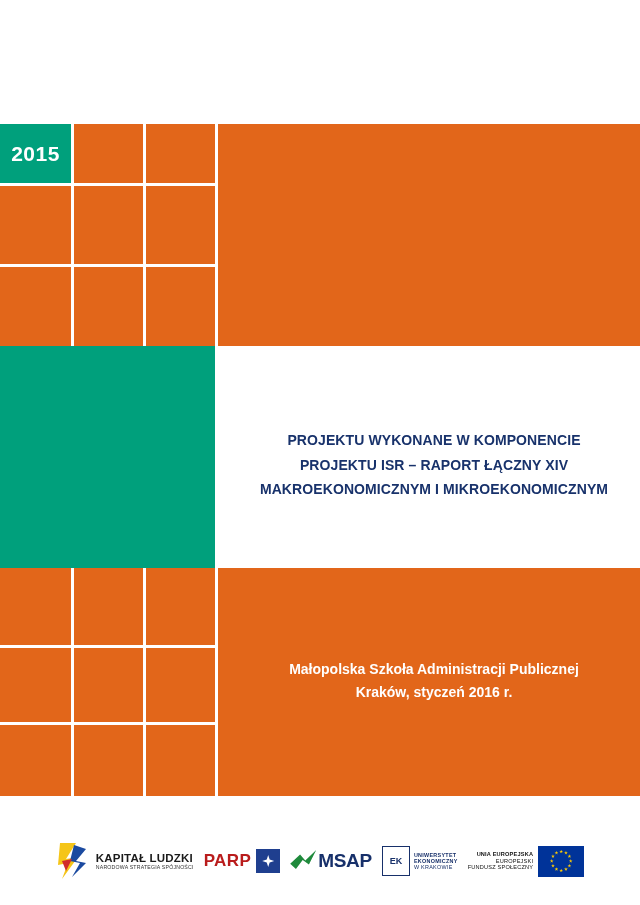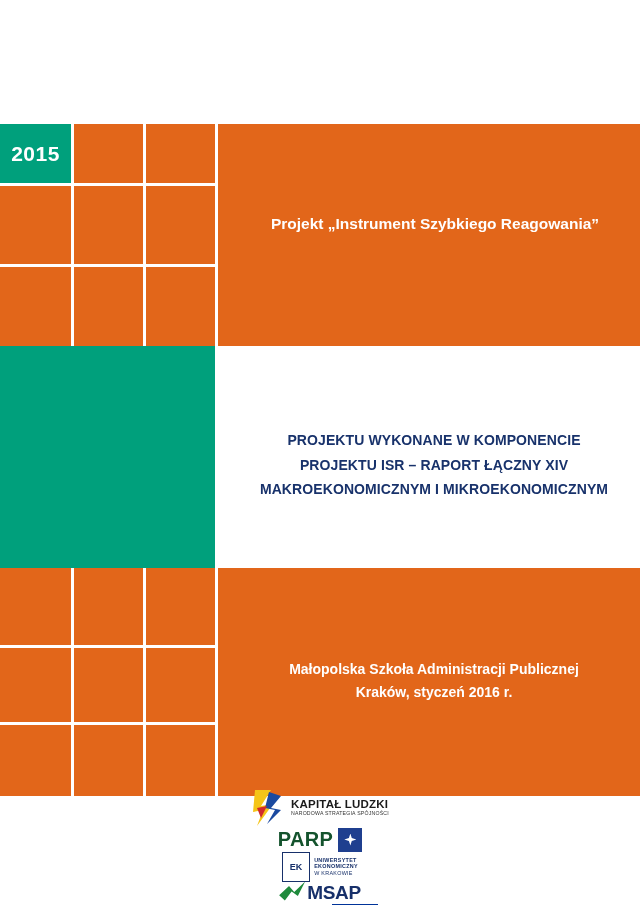--- a/index.html
+++ b/index.html
@@ -137,22 +137,21 @@
   
   .logo-strip {
     position: absolute;
     left: 0;
     top: 790px;
     width: 640px;
     height: 70px;
     display: flex;
     align-items: center;
     justify-content: center;
-    gap: 0;
-    flex-direction: column;
+    gap: 10px;
   }
   .logo {
     display: flex;
     align-items: center;
     height: 48px;
   }
 
   
   .logo-kl { gap: 6px; }
   .kl-mark {
@@ -169,23 +168,23 @@
   .kl-sub {
     font-size: 5.2px;
     color: #333333;
     letter-spacing: 0.2px;
     margin-top: 1px;
   }
 
   
   .logo-parp { gap: 5px; }
   .parp-text {
-    font-size: 20px;
-    font-weight: bold;
-    color: #14532d;
+    font-size: 17px;
+    font-weight: bold;
+    color: #b91c1c;
     letter-spacing: 0.4px;
   }
   .parp-mark {
     width: 24px; height: 24px;
     background: #1f3f8f;
     position: relative;
   }
   .parp-mark::before {
     content: "";
     position: absolute;
@@ -262,21 +261,20 @@
   <div class="grid-line v3-top"></div>
   <div class="grid-line h1-top"></div>
   <div class="grid-line h2-top"></div>
 
   <div class="grid-line v1-bot"></div>
   <div class="grid-line v2-bot"></div>
   <div class="grid-line v3-bot"></div>
   <div class="grid-line h1-bot"></div>
   <div class="grid-line h2-bot"></div>
 
-  <div class="project-title">Projekt „Instrument Szybkiego Reagowania”</div>
 
   <div class="analysis-title">
     <div>PROJEKTU WYKONANE W KOMPONENCIE</div>
     <div>PROJEKTU ISR – RAPORT ŁĄCZNY XIV</div>
     <div>MAKROEKONOMICZNYM I MIKROEKONOMICZNYM</div>
   </div>
 
   <div class="publisher">
     <div>Małopolska Szkoła Administracji Publicznej</div>
     <div>Kraków, styczeń 2016 r.</div>
@@ -296,32 +294,32 @@
         <div class="kl-title">KAPITAŁ LUDZKI</div>
         <div class="kl-sub">NARODOWA STRATEGIA SPÓJNOŚCI</div>
       </div>
     </div>
 
     <div class="logo logo-parp">
       <div class="parp-text">PARP</div>
       <div class="parp-mark"></div>
     </div>
 
+    <div class="logo logo-msap">
+      <div class="msap-leaf"></div>
+      <div class="msap-text">MSAP</div>
+    </div>
+
     <div class="logo logo-uek">
       <div class="uek-mark">EK</div>
       <div class="uek-text">
         <div class="uek-l1">UNIWERSYTET</div>
         <div class="uek-l2">EKONOMICZNY</div>
         <div class="uek-l3">W KRAKOWIE</div>
       </div>
-    </div>
-
-    <div class="logo logo-msap">
-      <div class="msap-leaf"></div>
-      <div class="msap-text">MSAP</div>
     </div>
 
     <div class="logo logo-eu">
       <div class="eu-text">
         <div class="eu-l1">UNIA EUROPEJSKA</div>
         <div class="eu-l2">EUROPEJSKI</div>
         <div class="eu-l3">FUNDUSZ SPOŁECZNY</div>
       </div>
       <div class="eu-flag" id="eu-flag">
           <div class="eu-star" style="left: 21px; top: 4px;"></div>

